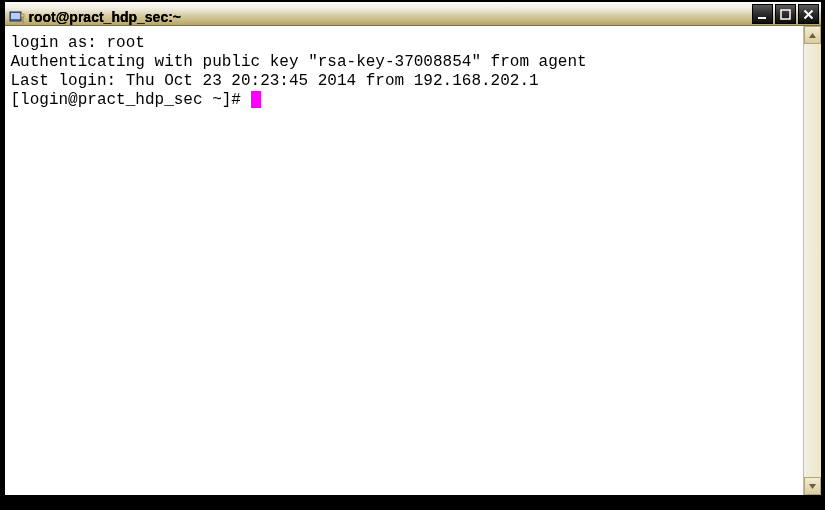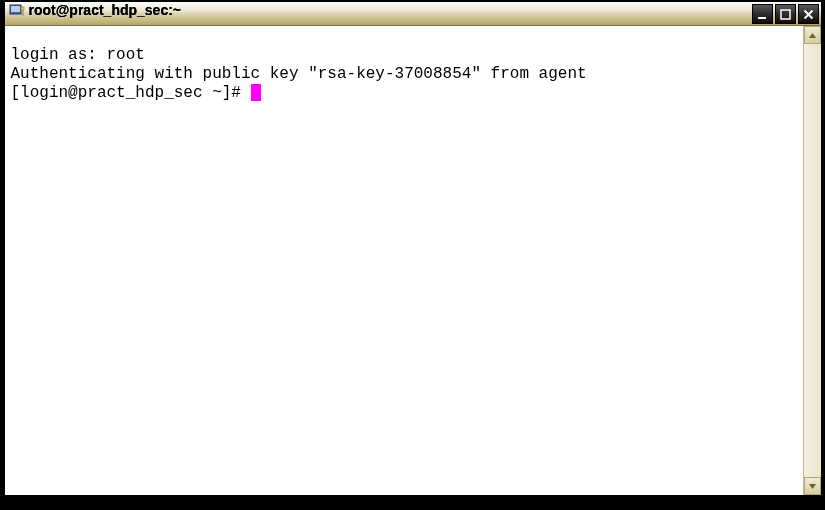--- a/index.html
+++ b/index.html
@@ -16,21 +16,21 @@
       margin: 0 auto;
       border: 2px solid #000;
       background: #fff;
       display: flex;
       flex-direction: column;
     }
     .titlebar {
       height: 24px;
       background: linear-gradient(to bottom, #fefefe 0%, #ece8d8 35%, #d8cfa8 55%, #c8ba85 80%, #b5a463 100%);
       display: flex;
-      align-items: flex-start;
+      align-items: flex-end;
       border-bottom: 1px solid #7a6e44;
       position: relative;
     }
     .titlebar-icon {
       width: 16px;
       height: 16px;
       margin-left: 4px;
       margin-right: 4px;
       flex-shrink: 0;
     }
@@ -62,21 +62,21 @@
     .win-btn svg { display: block; }
     .terminal-body {
       flex: 1;
       background: #fff;
       position: relative;
       display: flex;
       overflow: hidden;
     }
     .terminal-content {
       flex: 1;
-      padding: 20px 6px;
+      padding: 8px 6px;
       color: #000;
       font-size: 16px;
       line-height: 19px;
       white-space: pre;
       font-family: "Courier New", monospace;
     }
     .term-line { line-height: 19px; height: 19px; }
     .cursor {
       display: inline-block;
       width: 10px;
@@ -131,21 +131,21 @@
       <div class="win-btn">
         <svg width="11" height="11" viewBox="0 0 11 11">
           <line x1="1.5" y1="1.5" x2="9.5" y2="9.5" stroke="#fff" stroke-width="2"></line>
           <line x1="9.5" y1="1.5" x2="1.5" y2="9.5" stroke="#fff" stroke-width="2"></line>
         </svg>
       </div>
     </div>
   </div>
 
   <div class="terminal-body">
-    <div class="terminal-content"><div class="term-line">login as: root</div><div class="term-line">Authenticating with public key "rsa-key-37008854" from agent</div><div class="term-line"><span>[login@pract_hdp_sec ~]# </span><span class="cursor"></span></div></div>
+    <div class="terminal-content"><div class="term-line">login as: root</div><div class="term-line">Authenticating with public key "rsa-key-37008854" from agent</div><div class="term-line">Last login: Thu Oct 23 20:23:45 2014 from 192.168.202.1</div><div class="term-line"><span>[login@pract_hdp_sec ~]# </span><span class="cursor"></span></div></div>
 
     <div class="scrollbar">
       <div class="scroll-btn">
         <svg width="9" height="9" viewBox="0 0 9 9">
           <polygon points="4.5,2 8,7 1,7" fill="#6b603a"></polygon>
         </svg>
       </div>
       <div class="scroll-track"></div>
       <div class="scroll-btn">
         <svg width="9" height="9" viewBox="0 0 9 9">

